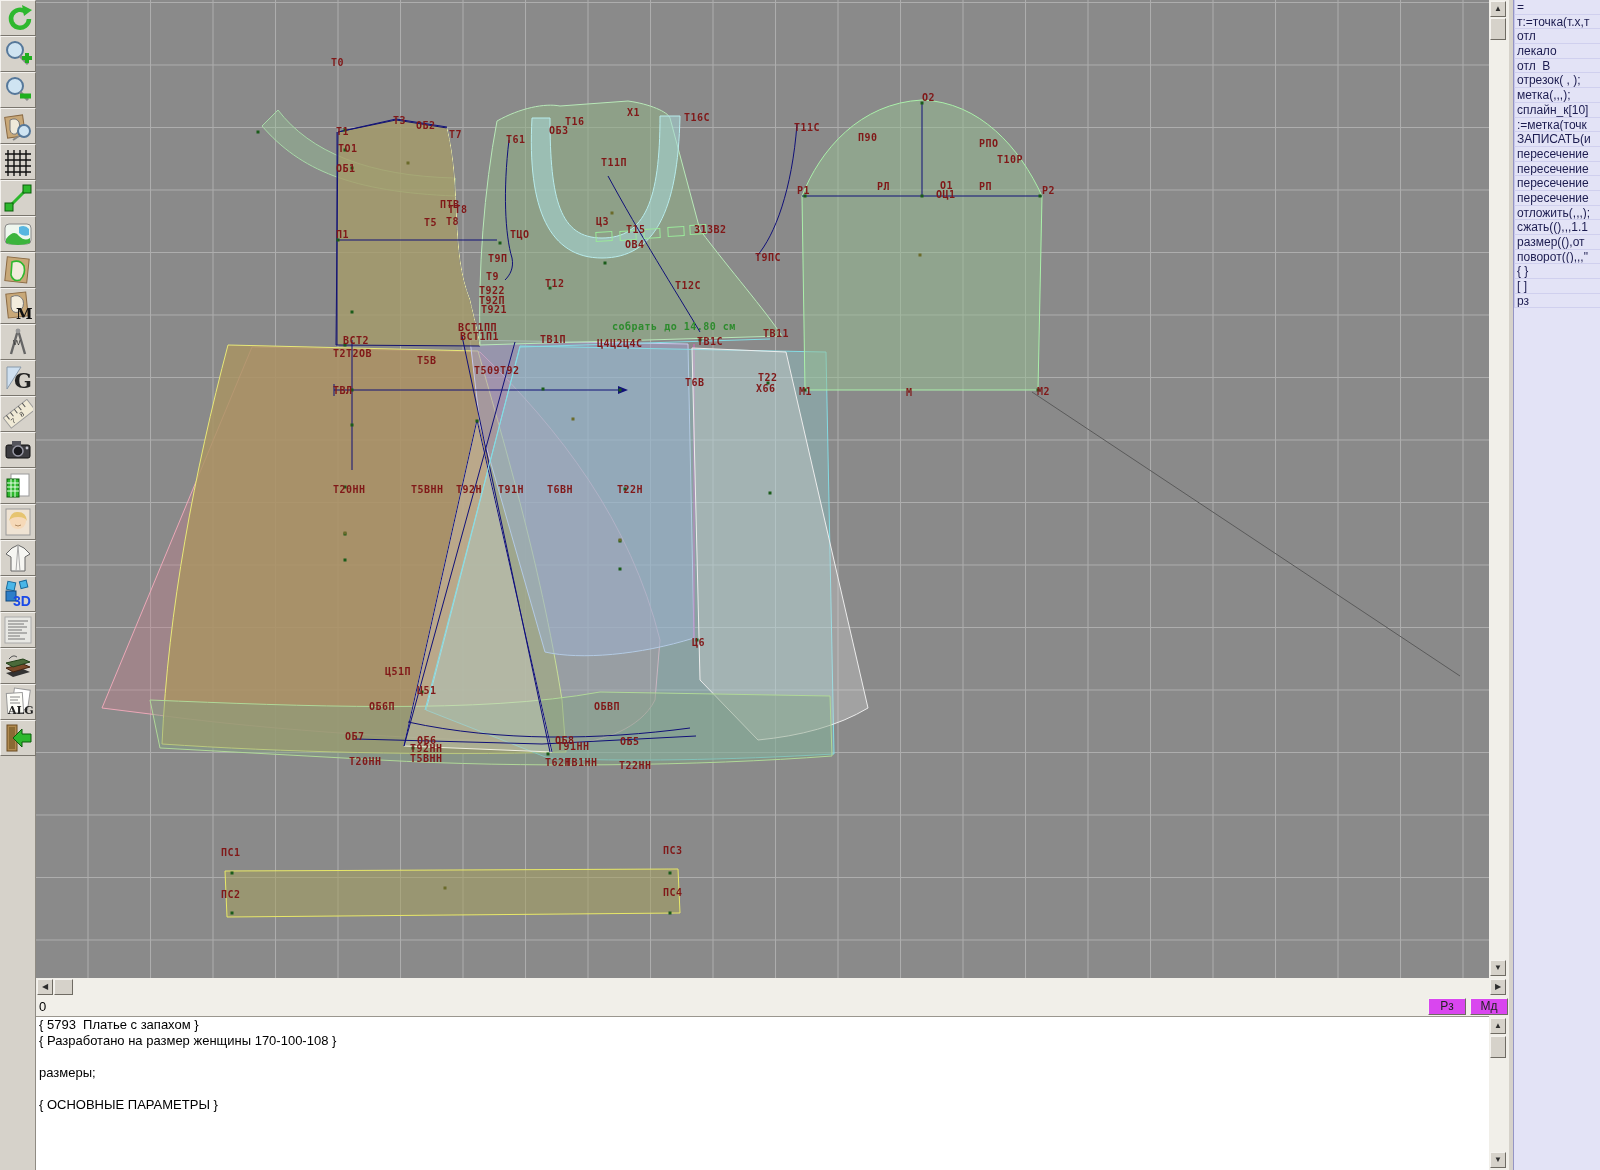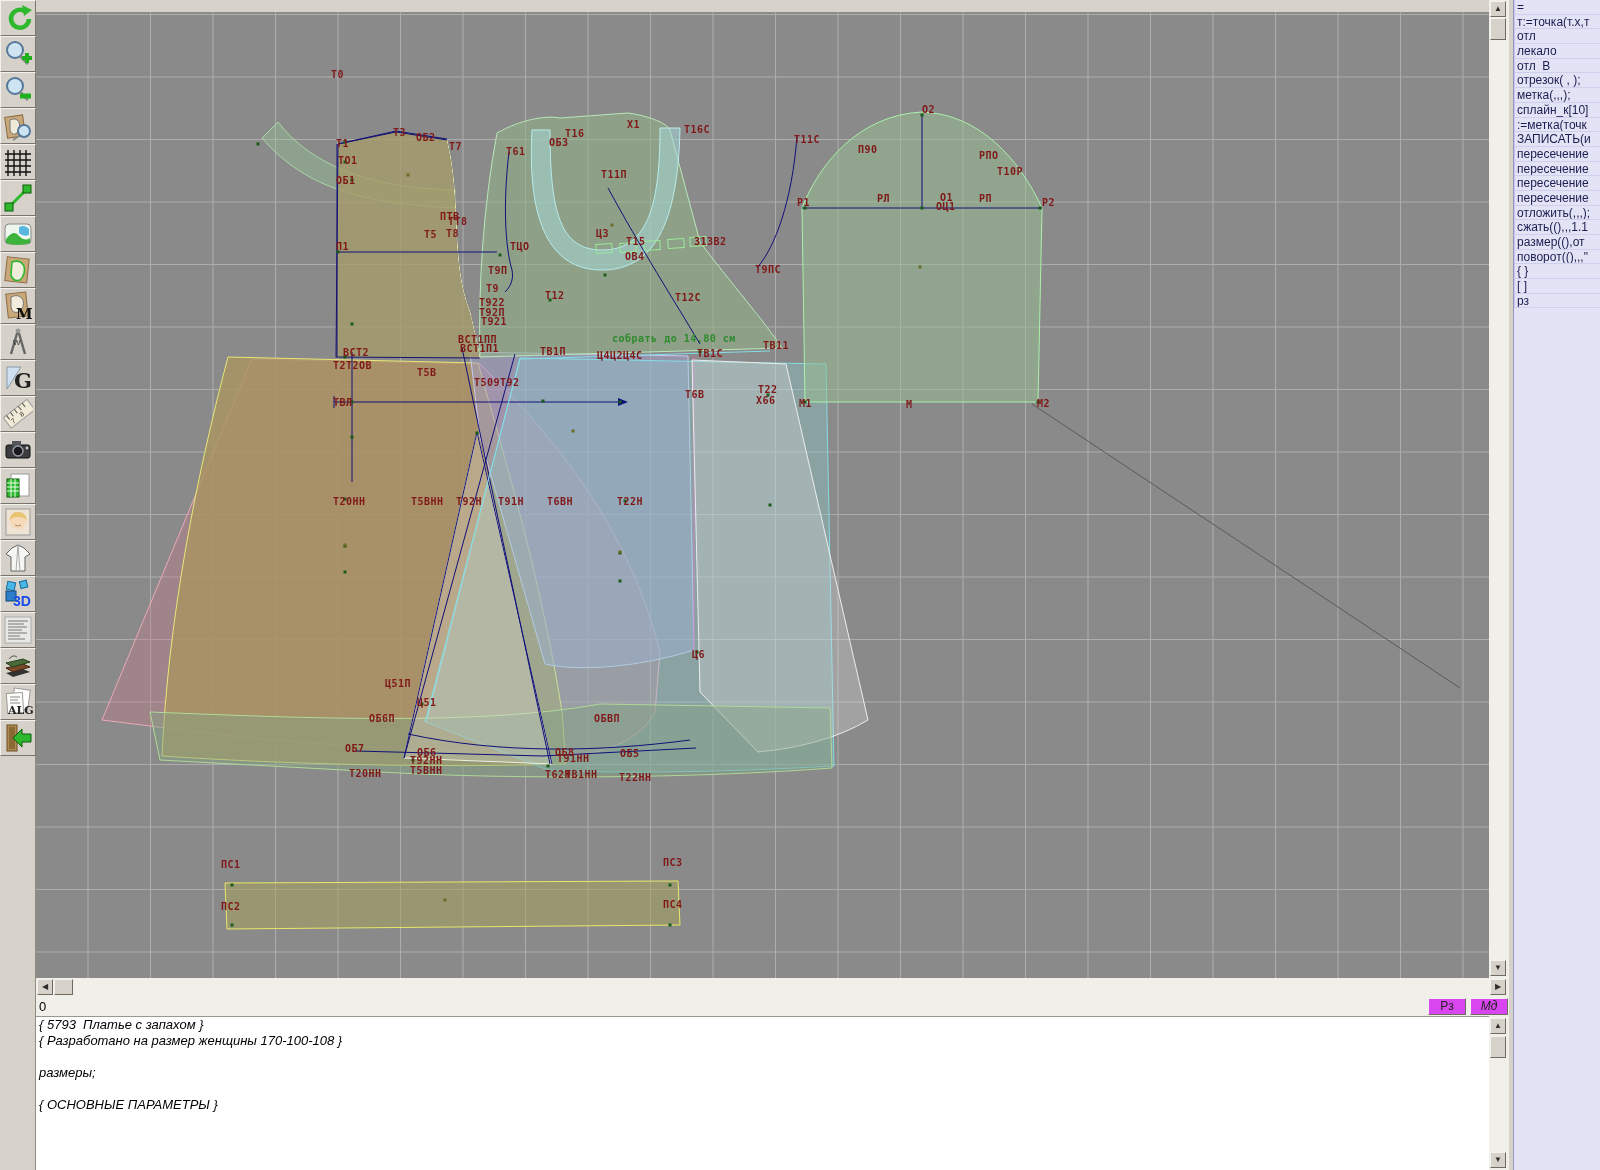--- a/index.html
+++ b/index.html
@@ -5,37 +5,37 @@
   html,body{margin:0;padding:0;width:1600px;height:1170px;overflow:hidden;
     background:#d6d2ca;font-family:"Liberation Sans",sans-serif;}
   *{box-sizing:border-box;}
   
   #toolbar{position:absolute;left:0;top:0;width:36px;height:1170px;background:#d6d2ca;
     border-right:1px solid #8f8b83;}
   .tb{width:36px;height:36px;display:flex;align-items:center;justify-content:center;
     background:#d6d2ca;border:1px solid;border-color:#f4f2ee #7a766e #7a766e #f4f2ee;}
   .tb svg{display:block}
   
-  #canvas-wrap{position:absolute;left:36px;top:12px;width:1393px;height:978px;background:#8a8a8a;}
+  #canvas-wrap{position:absolute;left:36px;top:0;width:1393px;height:978px;background:#8a8a8a;}
   
   .sb-track{position:absolute;background:#f1efe9;}
   .sb-btn{position:absolute;width:16px;height:16px;background:#d6d2ca;border:1px solid;
     border-color:#f4f2ee #6f6b63 #6f6b63 #f4f2ee;color:#2e2e2e;font-size:8px;line-height:14px;
     text-align:center;user-select:none;}
   .sb-thumb{position:absolute;background:#d6d2ca;border:1px solid;
     border-color:#f4f2ee #6f6b63 #6f6b63 #f4f2ee;}
   
   #statusbar{position:absolute;left:36px;top:997px;width:1473px;height:19px;background:#f1efe9;}
   #status-zero{position:absolute;left:3px;top:2px;font-size:13px;color:#000;}
   .mini-btn{position:absolute;top:1px;width:38px;height:17px;background:#d946ef;border:1px solid;
     border-color:#f4f2ee #6f6b63 #6f6b63 #f4f2ee;font-size:12px;color:#222;text-align:center;
     line-height:15px;}
   
   #editor{position:absolute;left:36px;top:1016px;width:1453px;height:154px;background:#fff;
-    border-top:1px solid #9a968e;overflow:hidden;font-style:italic;}
+    border-top:1px solid #9a968e;overflow:hidden;}
   .ed-line{height:16px;line-height:16px;font-size:13px;color:#000;white-space:pre;padding-left:3px;}
   
   #sidebar{position:absolute;left:1513px;top:0;width:87px;height:1170px;background:#e3e3f6;
     border-left:1px solid #9595c5;}
   .sb-item{height:14.7px;line-height:14.5px;font-size:12px;color:#1c1c50;white-space:nowrap;
     overflow:hidden;padding-left:2px;border-bottom:1px solid rgba(120,120,200,0.18);
     border-left:1px solid rgba(120,120,200,0.25);}
   svg text.plbl{font-family:"DejaVu Sans Mono",monospace;font-size:10px;font-weight:bold;
     letter-spacing:0.5px;}
 </style>
@@ -403,21 +403,21 @@
 
 <div class="sb-track" style="left:36px;top:978px;width:1473px;height:19px;">
   <div class="sb-btn" style="left:1px;top:1px;">◀</div>
   <div class="sb-thumb" style="left:18px;top:1px;width:19px;height:16px;"></div>
   <div class="sb-btn" style="left:1454px;top:1px;">▶</div>
 </div>
 
 <div id="statusbar">
   <span id="status-zero">0</span>
   <div class="mini-btn" style="left:1392px;">Рз</div>
-  <div class="mini-btn" style="left:1434px;font-style:italic;">Мд</div>
+  <div class="mini-btn" style="left:1434px;">Мд</div>
 </div>
 
 <div id="editor">
     <div class="ed-line">{ 5793  Платье с запахом }</div>
     <div class="ed-line">{ Разработано на размер женщины 170-100-108 }</div>
     <div class="ed-line"></div>
     <div class="ed-line">размеры;</div>
     <div class="ed-line"></div>
     <div class="ed-line">{ ОСНОВНЫЕ ПАРАМЕТРЫ }</div>
     <div class="ed-line"></div>

